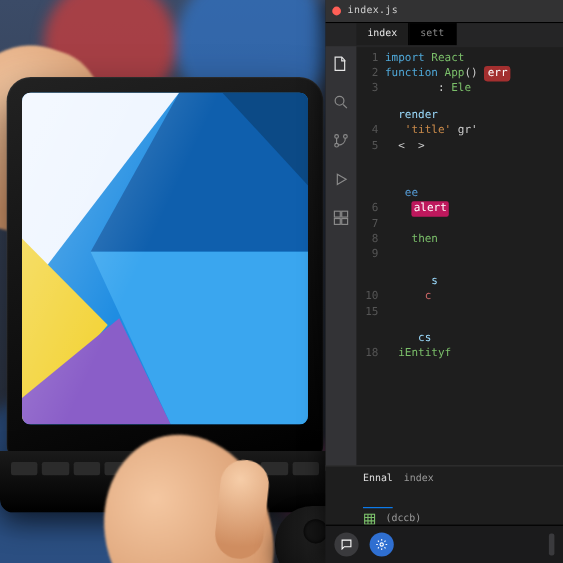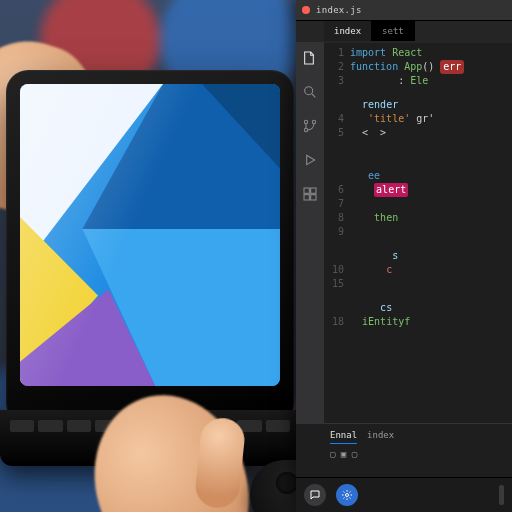--- a/index.html
+++ b/index.html
@@ -70,21 +70,21 @@
   .tok-attr{color:#9cdcfe;margin-top:24px;}
   .tok-tag{color:#569cd6;margin-top:43px;}
   .tok-op{color:#cccccc;}
   .tok-warn{color:#d16969;}
   .tok-hl{background:#be185d;color:#fff;border-radius:2px;padding:0 2px;}
   .tok-badge{background:#a32f2f;color:#fff;border-radius:3px;padding:0 3px;}
 
   .panel{position:absolute;left:0;right:0;bottom:34px;height:50px;background:#1e1e1e;border-top:1px solid #333;
     padding:4px 6px 0 34px;font-size:9px;color:#9a9a9a;}
   .panel .ptabs{display:flex;gap:10px;font-size:9px;margin-bottom:3px;}
-  .panel .ptab.active{color:#e0e0e0;border-bottom:1px solid #0a84ff;padding-bottom:1px;}
+  .panel .ptab.active{color:#e0e0e0;border-bottom:1px solid #0a84ff;padding-bottom:19px;}
   .panel .ic{display:inline-flex;width:12px;height:12px;margin-right:3px;vertical-align:middle;}
 
   .statusbar{position:absolute;left:0;right:0;bottom:0;height:34px;background:#1b1b1c;border-top:1px solid #000;
     display:flex;align-items:center;gap:10px;padding:0 8px;}
   .sbtn{width:22px;height:22px;border-radius:50%;display:flex;align-items:center;justify-content:center;}
   .sbtn.blue{background:#2f6fd1;}
   .sbtn.gray{background:#3a3a3d;}
   .sbtn svg{width:12px;height:12px;stroke:#fff;fill:none;stroke-width:2;}
   .vbar{width:5px;height:20px;border-radius:2px;background:#3a3a3d;margin-left:auto;}
 
@@ -203,20 +203,29 @@
           <div class="ln"><span class="gutter">15</span><span class="tok-op">     </span><span class="tok-attr">cs</span></div>
           <div class="ln"><span class="gutter">18</span><span class="tok-op">  </span><span class="tok-fn">iEntityf</span></div>
         </div>
     </div>
 
     <div class="panel">
       <div class="ptabs">
         <span class="ptab active">Ennal</span>
         <span class="ptab">index</span>
       </div>
+      <div>
+        <span class="ic">
+          <svg viewBox="0 0 24 24" stroke="#7bbf6a" fill="none" stroke-width="2">
+              <rect x="3" y="3" width="18" height="18"></rect>
+              <path d="M3 9h18M3 15h18M9 3v18M15 3v18"></path>
+            </svg>
+        </span>
+        <span>(dccb)</span>
+      </div>
       <div>▢ ▣ ▢</div>
     </div>
 
     <div class="statusbar">
       <div class="sbtn gray">
         <svg viewBox="0 0 24 24">
             <path d="M4 4h16v12H8l-4 4z"></path>
           </svg>
       </div>
       <div class="sbtn blue">

